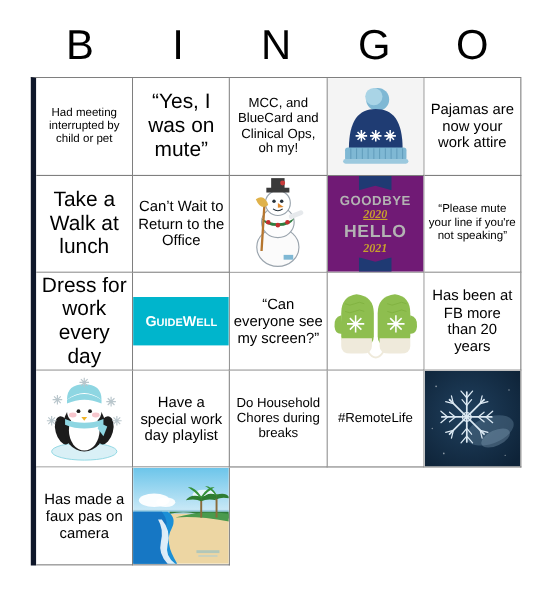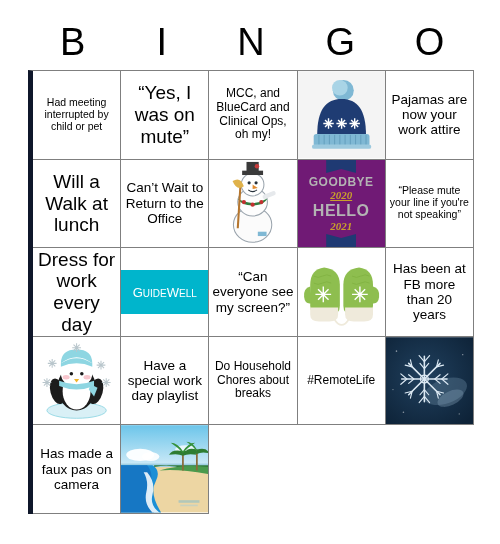--- a/index.html
+++ b/index.html
@@ -137,21 +137,21 @@
               <line x1="78" y1="73" x2="78" y2="85"></line>
             </g>
             <rect x="16" y="84" width="68" height="5" rx="2.5" fill="#9cc9de"></rect>
           </svg>
         </span>
       </div>
       <div class="cell">
         <span class="cell-text sz-m">Pajamas are now your work attire</span>
       </div>
       <div class="cell">
-        <span class="cell-text sz-l">Will a Walk at lunch</span>
+        <span class="cell-text sz-l">Take a Walk at lunch</span>
       </div>
       <div class="cell">
         <span class="cell-text sz-m">Can’t Wait to Return to the Office</span>
       </div>
       <div class="cell" aria-label="Snowman with top hat, broom and holly wreath">
         <span class="art">
           <svg viewBox="0 0 100 100" preserveAspectRatio="xMidYMid meet">
             <rect x="0" y="0" width="100" height="100" fill="#ffffff"></rect>
             <ellipse cx="50" cy="74" rx="22" ry="20" fill="#fbfbfb" stroke="#9aa4ad" stroke-width="1.2"></ellipse>
             <ellipse cx="50" cy="48" rx="17" ry="16" fill="#fdfdfd" stroke="#9aa4ad" stroke-width="1.2"></ellipse>
@@ -185,21 +185,21 @@
         </span>
       </div>
       <div class="cell">
         <span class="cell-text sz-xs">“Please mute your line if you're not speaking”</span>
       </div>
       <div class="cell">
         <span class="cell-text sz-l">Dress for work every day</span>
       </div>
       <div class="cell" aria-label="GuideWell logo">
         <span class="art" style="display:flex;align-items:center;justify-content:center;background:#ffffff;">
-          <span style="background:#00b5cc;color:#ffffff;font-family:'Liberation Sans',sans-serif;font-weight:normal;padding:14px 2px;white-space:nowrap;line-height:1;width:100%;text-align:center;"><span style="font-size:13px;">G</span><span style="font-size:10px;">UIDE</span><span style="font-size:13px;">W</span><span style="font-size:10px;">ELL</span></span>
+          <span style="background:#00b5cc;color:#ffffff;font-family:'Liberation Sans',sans-serif;font-weight:bold;padding:14px 2px;white-space:nowrap;line-height:1;width:100%;text-align:center;"><span style="font-size:13px;">G</span><span style="font-size:10px;">UIDE</span><span style="font-size:13px;">W</span><span style="font-size:10px;">ELL</span></span>
         </span>
       </div>
       <div class="cell">
         <span class="cell-text sz-m">“Can everyone see my screen?”</span>
       </div>
       <div class="cell" aria-label="Pair of green knit mittens with snowflakes">
         <span class="art">
           <svg viewBox="0 0 100 100" preserveAspectRatio="xMidYMid meet">
             <rect x="0" y="0" width="100" height="100" fill="#ffffff"></rect>
             <path d="M30 22 q-16 2 -16 20 l0 24 q0 10 10 10 l14 0 q10 0 10 -10 l0 -24 q0 -18 -18 -20 Z" fill="#8ebe4f"></path>
@@ -265,21 +265,21 @@
                 <path d="M0,-5 L0,5 M-5,0 L5,0 M-3.5,-3.5 L3.5,3.5 M-3.5,3.5 L3.5,-3.5"></path>
               </g>
             </g>
           </svg>
         </span>
       </div>
       <div class="cell">
         <span class="cell-text sz-m">Have a special work day playlist</span>
       </div>
       <div class="cell">
-        <span class="cell-text sz-s">Do Household Chores about breaks</span>
+        <span class="cell-text sz-s">Do Household Chores during breaks</span>
       </div>
       <div class="cell">
         <span class="cell-text sz-s">#RemoteLife</span>
       </div>
       <div class="cell" aria-label="Photograph of a snowflake crystal on dark blue background">
         <span class="art">
           <svg viewBox="0 0 100 100" preserveAspectRatio="xMidYMid meet">
             <defs>
               <radialGradient id="snowbg" cx="45%" cy="45%" r="70%">
                 <stop offset="0%" stop-color="#20405e"></stop>

